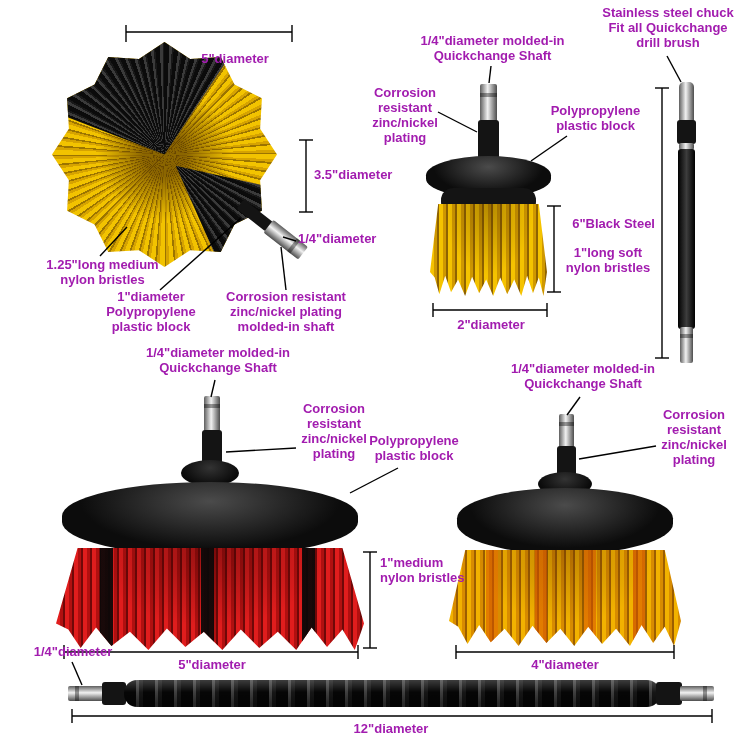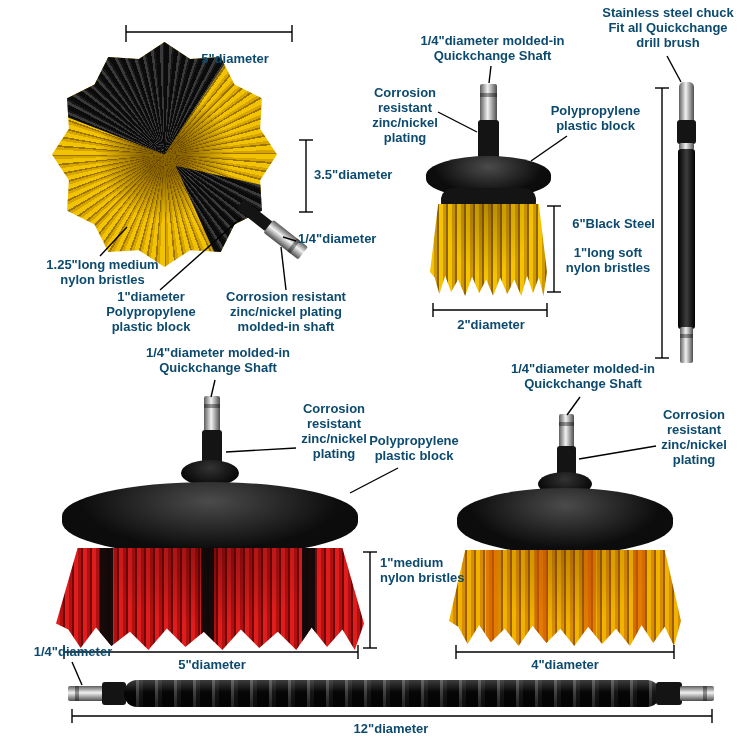--- a/index.html
+++ b/index.html
@@ -1,20 +1,20 @@
 <!DOCTYPE html>
 <html><head>
 <meta charset="utf-8">
 <style>
   html,body{margin:0;padding:0;background:#fff;}
   .canvas{position:relative;width:750px;height:750px;background:#fff;overflow:hidden;
           font-family:"Liberation Sans",sans-serif;}
   .part{position:absolute;z-index:10;}
   .label{position:absolute;z-index:60;font-weight:bold;font-size:13px;line-height:1.15;
-         color:#0c4a6e;white-space:pre-line;text-align:center;
+         color:#a21caf;white-space:pre-line;text-align:center;
          font-family:"Liberation Sans",sans-serif;}
   .tl{text-align:left;} .tr{text-align:right;}
   .lines{position:absolute;inset:0;z-index:50;pointer-events:none;}
   .hexv{background:linear-gradient(90deg,#5e5e5e 0%,#f1f1f1 45%,#4d4d4d 100%);border-radius:2px;}
   .hexh{background:linear-gradient(180deg,#5e5e5e 0%,#f1f1f1 45%,#4d4d4d 100%);border-radius:2px;}
   .blk{background:#141414;border-radius:3px;}
   .disc{border-radius:50%/46%;background:radial-gradient(ellipse at 50% 26%,#4b4b4b,#0c0c0c 62%);}
   .hub{border-radius:50%;background:radial-gradient(ellipse at 50% 30%,#333,#0a0a0a 70%);}
   .groove-h{position:absolute;left:0;right:0;height:4px;background:rgba(0,0,0,.38);}
   .groove-v{position:absolute;top:0;bottom:0;width:4px;background:rgba(0,0,0,.38);}

